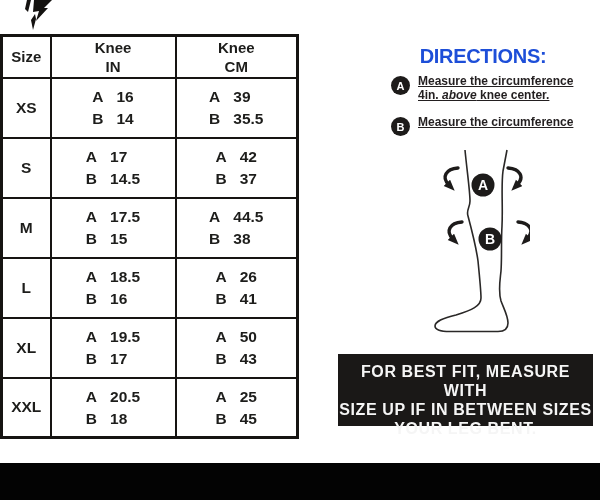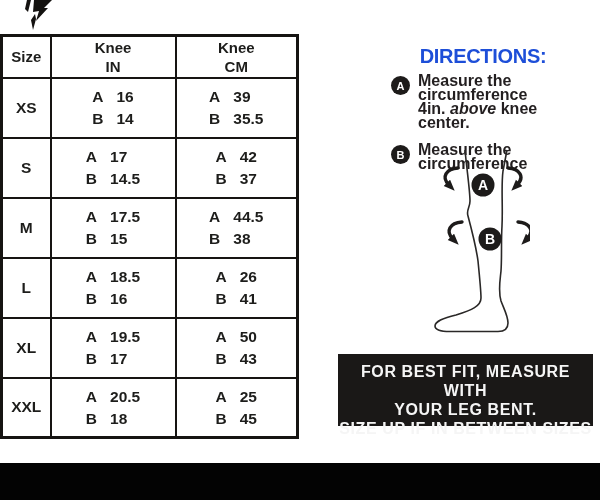--- a/index.html
+++ b/index.html
@@ -42,21 +42,21 @@
     letter-spacing:-0.3px; color:#1d4ed8;
   }
   .steps { position:absolute; left:391px; top:74px; width:190px; }
   .step { display:flex; align-items:flex-start; margin-bottom:13px; }
   .badge {
     flex:0 0 auto; width:19px; height:19px; border-radius:50%;
     background:#1d1b1a; color:#fff; font-size:11px; font-weight:bold;
     display:flex; align-items:center; justify-content:center;
     margin-right:8px; margin-top:2px;
   }
-  .step-text { font-size:16px; font-weight:bold; line-height:14px; color:#231f20; }
+  .step-text { font-size:12px; font-weight:bold; line-height:14px; color:#231f20;text-decoration:underline; }
   .step-text em { font-style:italic;text-align:center; }
 
   
   .leg-svg { position:absolute; left:400px; top:146px; width:130px; height:190px; }
 
   
   .fit-note {
     position:absolute; left:338px; top:354px; width:255px; height:72px;
     background:#1a1817; color:#f5f5f5; text-align:center;
     font-size:16px; font-weight:bold; letter-spacing:0.6px;
@@ -234,19 +234,19 @@
     <path d="M118,76 C130,77 135,85 127,93" fill="none" stroke="#1d1b1a" stroke-width="3.4" stroke-linecap="round" marker-end="url(#ah)"></path>
 
     <circle cx="83" cy="39" r="11.5" fill="#1d1b1a"></circle>
     <text x="83" y="44" text-anchor="middle" font-family="Liberation Sans, sans-serif" font-size="14" font-weight="bold" fill="#ffffff">A</text>
     <circle cx="90" cy="93" r="11.5" fill="#1d1b1a"></circle>
     <text x="90" y="98" text-anchor="middle" font-family="Liberation Sans, sans-serif" font-size="14" font-weight="bold" fill="#ffffff">B</text>
   </svg>
 
   <div class="fit-note">
     <div>FOR BEST FIT, MEASURE WITH</div>
+    <div>SIZE UP IF IN BETWEEN SIZES</div>
     <div>YOUR LEG BENT.</div>
-    <div>SIZE UP IF IN BETWEEN SIZES</div>
   </div>
 
   <div class="bottom-bar"></div>
 
 </div>
 
 </body></html>

